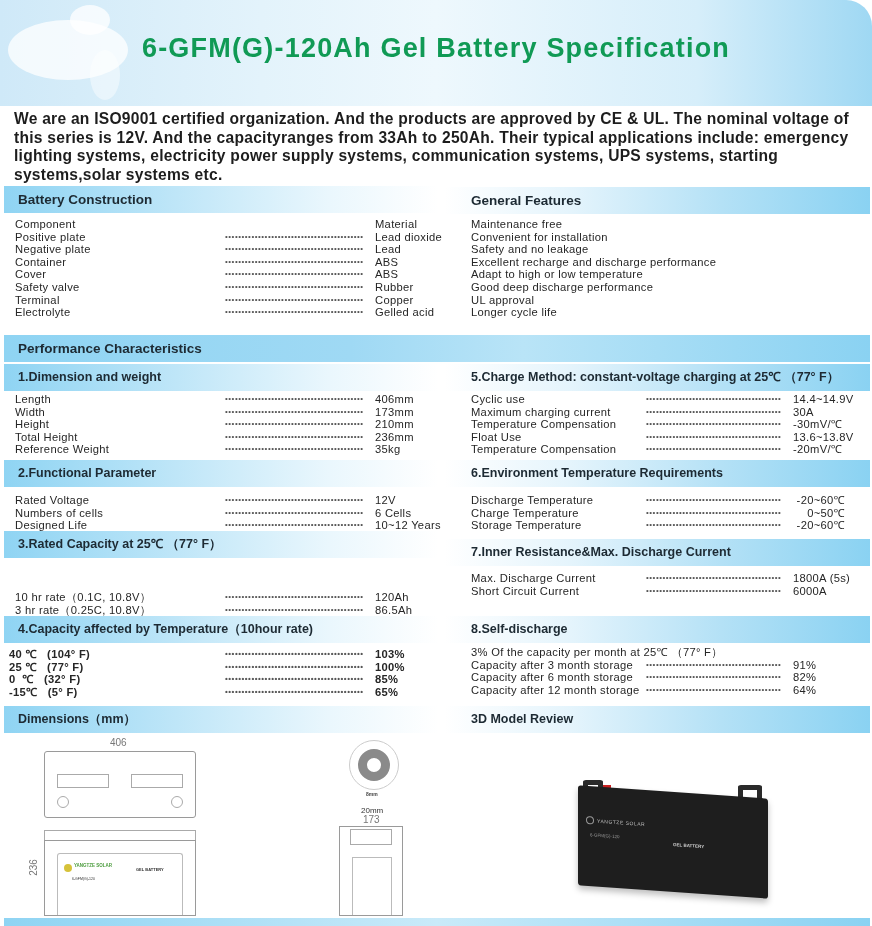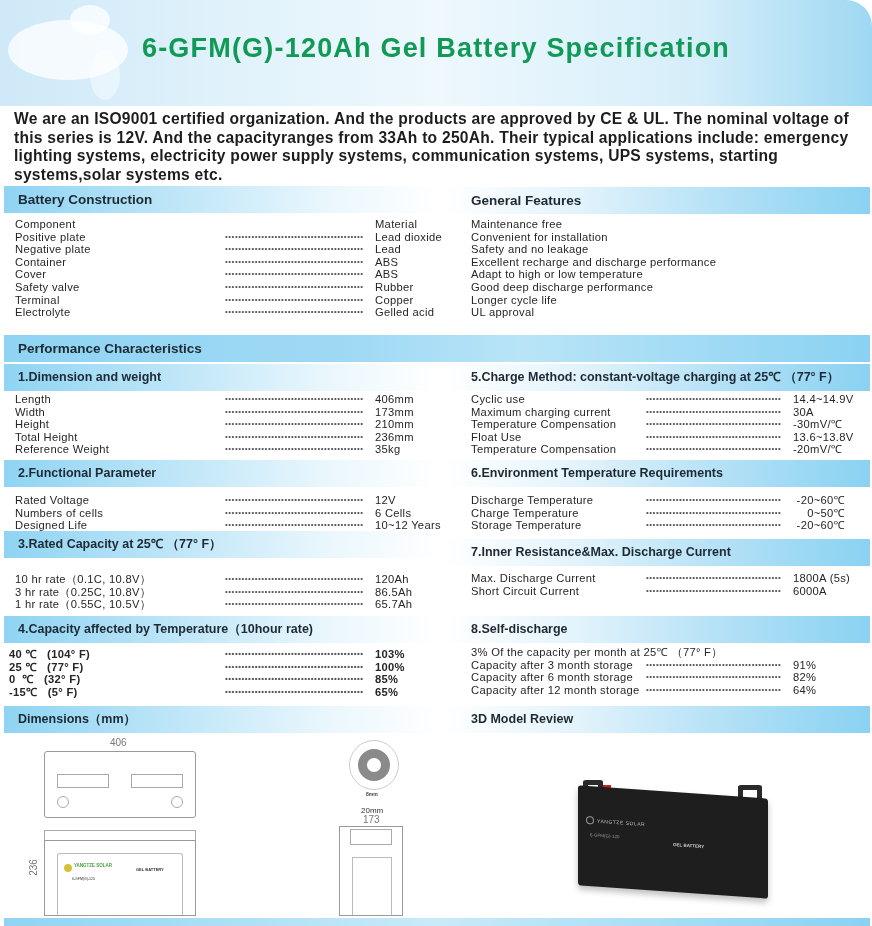--- a/index.html
+++ b/index.html
@@ -108,22 +108,22 @@
 </div>
 
 <div class="band right big" style="top:187px;">General Features</div>
 <div class="features">
   <div>Maintenance free</div>
   <div>Convenient for installation</div>
   <div>Safety and no leakage</div>
   <div>Excellent recharge and discharge performance</div>
   <div>Adapt to high or low temperature</div>
   <div>Good deep discharge performance</div>
+  <div>UL approval</div>
   <div>Longer cycle life</div>
-  <div>UL approval</div>
 </div>
 
 <div class="band full big" style="top:335px;">Performance Characteristics</div>
 
 <div class="band left" style="top:364px;">1.Dimension and weight</div>
 <div class="rows" style="left:15px;top:393px;width:430px;">
   <div class="row">
       <span class="k">Length</span>
       <span class="dots" style="left:210px;width:140px">••••••••••••••••••••••••••••••••••••••••••</span>
       <span class="v" style="left:360px">406mm</span>
@@ -211,21 +211,21 @@
       <span class="v" style="right:26px">0~50℃</span>
     </div>
   <div class="row">
       <span class="k">Storage Temperature</span>
       <span class="dots" style="left:175px;width:135px">••••••••••••••••••••••••••••••••••••••••••</span>
       <span class="v" style="right:26px">-20~60℃</span>
     </div>
 </div>
 
 <div class="band left" style="top:531px;">3.Rated Capacity at 25℃ （77° F）</div>
-<div class="rows" style="left:15px;top:573px;width:430px;">
+<div class="rows" style="left:15px;top:591px;width:430px;">
   <div class="row">
       <span class="k">10 hr rate（0.1C, 10.8V）</span>
       <span class="dots" style="left:210px;width:140px">••••••••••••••••••••••••••••••••••••••••••</span>
       <span class="v" style="left:360px">120Ah</span>
     </div>
   <div class="row">
       <span class="k">3 hr rate（0.25C, 10.8V）</span>
       <span class="dots" style="left:210px;width:140px">••••••••••••••••••••••••••••••••••••••••••</span>
       <span class="v" style="left:360px">86.5Ah</span>
     </div>

